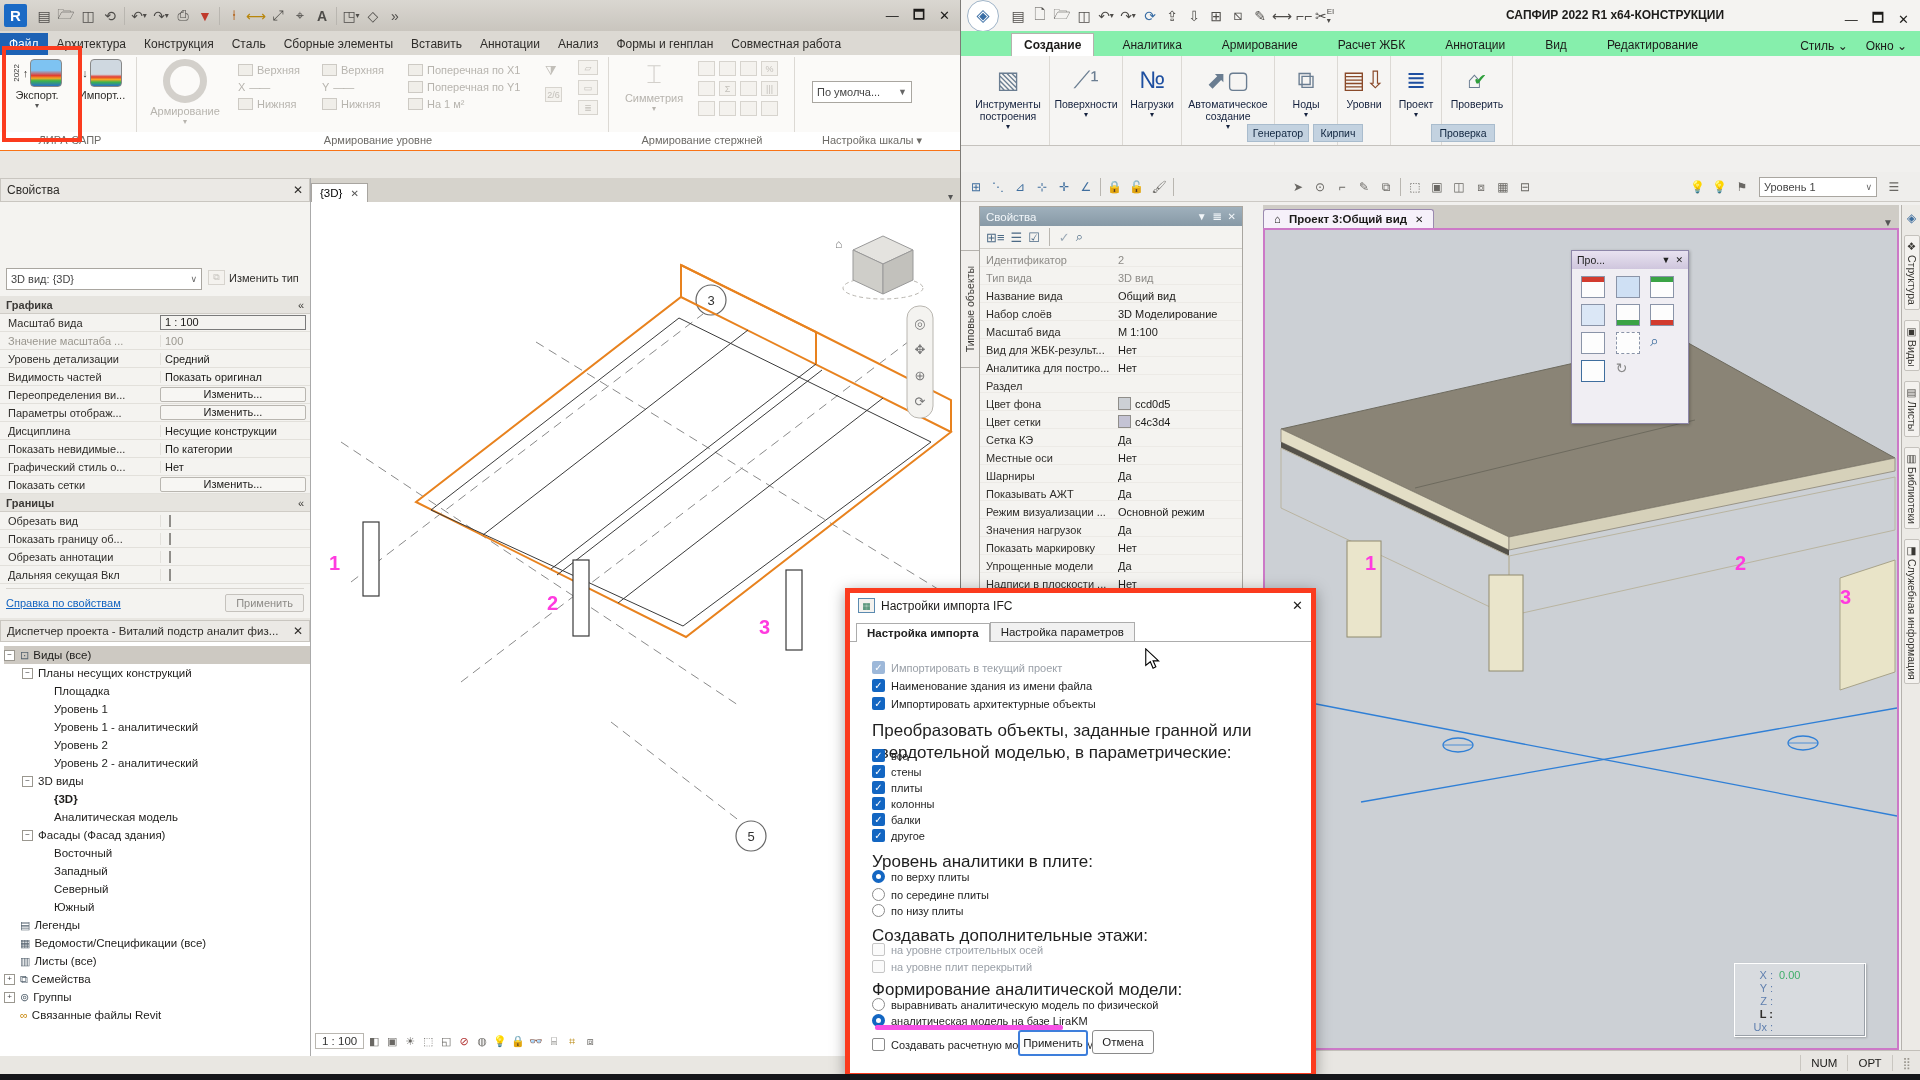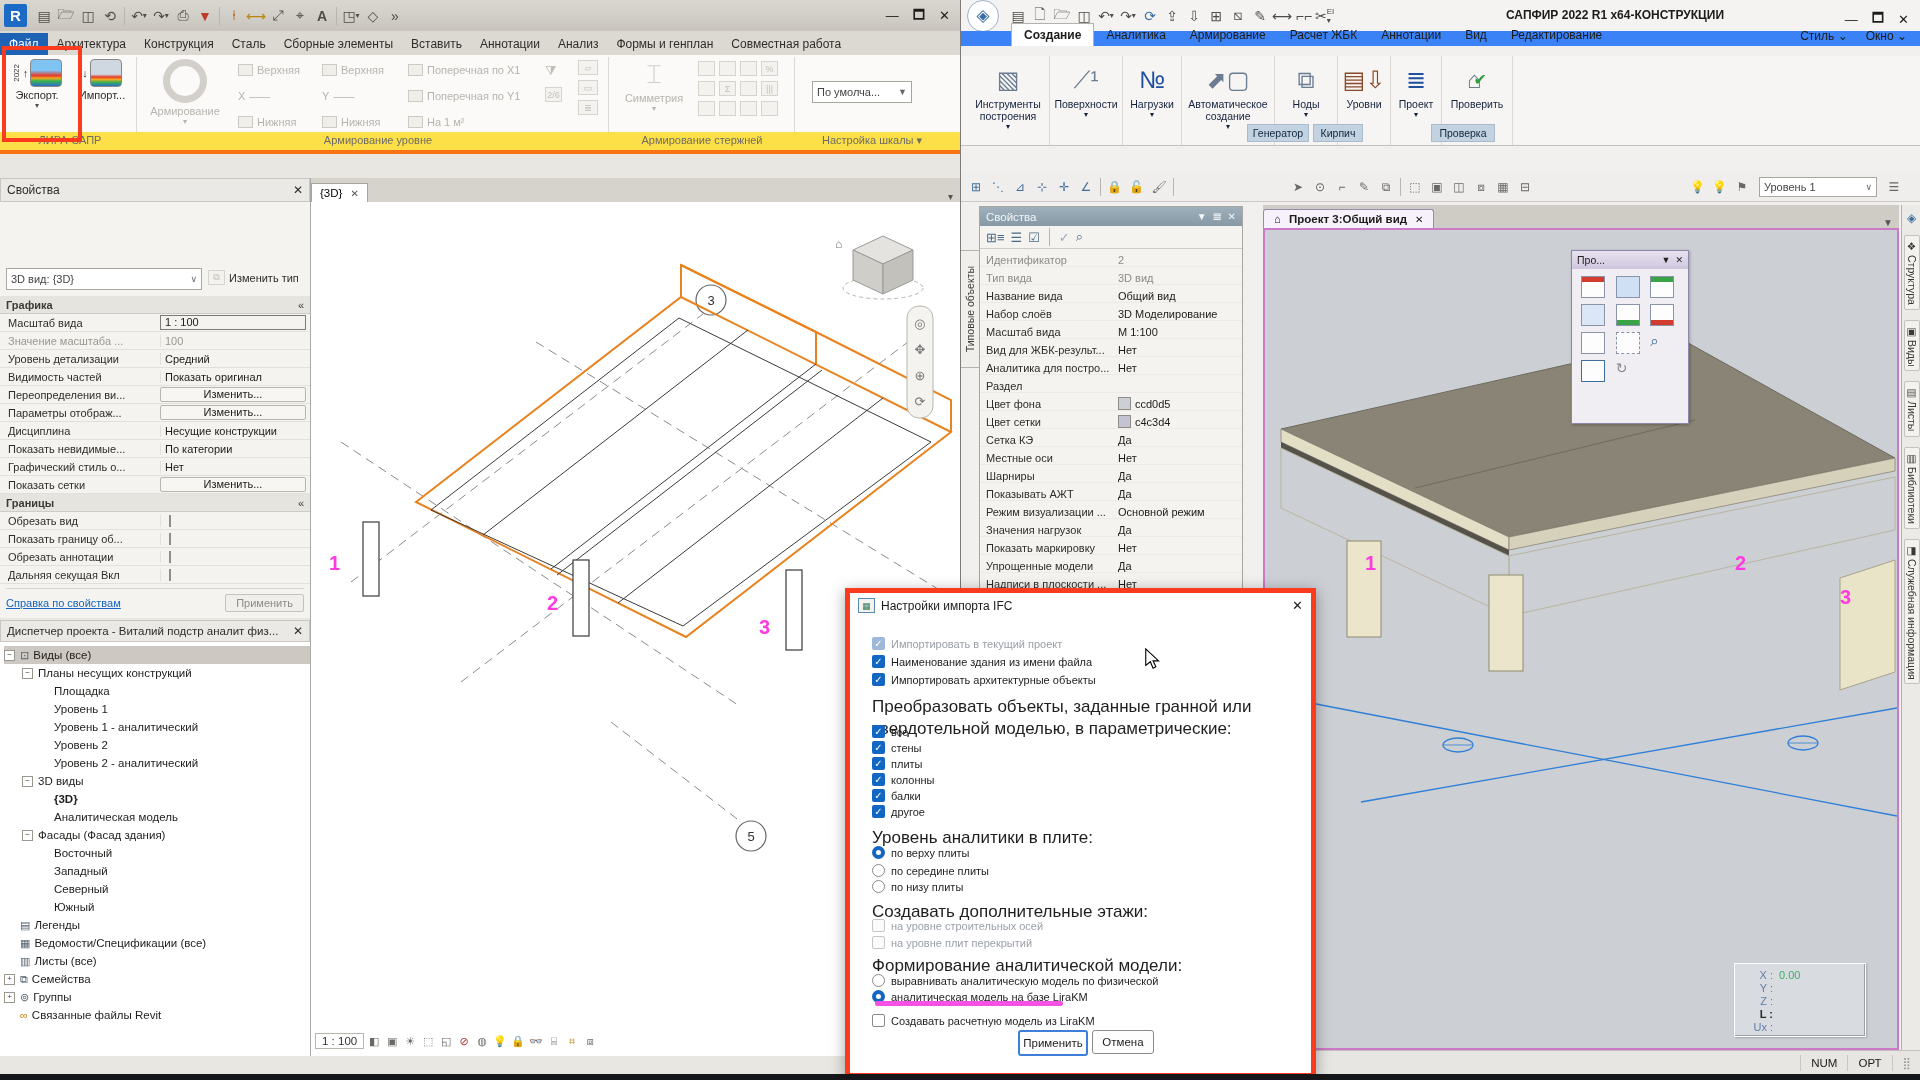--- a/index.html
+++ b/index.html
@@ -14,32 +14,32 @@
   
   #revit{left:0;top:0;width:960px;height:1074px;background:#e9e7e2;}
   #rv-qat{left:0;top:0;width:960px;height:31px;background:linear-gradient(#dad7d1,#c9c5be);
      display:flex;align-items:center;padding-left:4px;box-sizing:border-box;}
   #rv-logo{width:23px;height:23px;background:#1b6ac5;color:#fff;font-weight:bold;font-size:15px;
      display:flex;align-items:center;justify-content:center;border-radius:2px;margin-right:6px;}
   #rv-tabs{left:0;top:31px;width:960px;height:24px;background:#dcd9d3;display:flex;align-items:flex-end;}
   .rtab{font-size:12px;color:#2f2d2a;padding:4px 9px;cursor:default;}
   .rtab.active{background:#1d62b5;color:#fff;text-align:right;}
   #rv-ribbon{left:0;top:55px;width:960px;height:77px;background:#fbfaf8;border-bottom:1px solid #d4d1cb;}
-  #rv-grouplabels{left:0;top:132px;width:960px;height:18px;background:#fde047;
-     border-bottom:4px solid #f97316;font-size:11px;color:#6d6b67;}
+  #rv-grouplabels{left:0;top:132px;width:960px;height:18px;background:#ffffff;
+     border-bottom:1px solid #f97316;font-size:11px;color:#6d6b67;}
   .glabel{position:absolute;top:2px;text-align:center;}
   .vdiv{position:absolute;top:2px;width:1px;height:92px;background:#dcd9d4;}
   .bigbtn{display:flex;flex-direction:column;align-items:center;font-size:11px;color:#2f2d2a;width:56px;}
   .bigbtn .cap{margin-top:2px;}
   .lyre{width:30px;height:26px;border-radius:4px;
      background:linear-gradient(180deg,#7ec3f2 40%,#e33b2e 60%,#f5a623 70%,#3bb54a 80%,#2a6fc9 100%);
      border:1px solid #888;}
   .arrowup:before{content:"↑";font-weight:bold;}
   .disbtn{color:#b7b4ae;}
-  .pcol{display:flex;flex-direction:column;gap:14px;font-size:11px;color:#b7b4ae;}
+  .pcol{display:flex;flex-direction:column;gap:5px;font-size:11px;color:#b7b4ae;}
   .pitem{display:flex;align-items:center;gap:4px;white-space:nowrap;}
   .pcube{width:13px;height:10px;border:1px solid #cdcac4;background:#f0eee9;flex:none;}
   .mini{width:15px;height:13px;border:1px solid #d7d4ce;background:#f4f2ee;display:inline-flex;
      align-items:center;justify-content:center;font-size:9px;color:#c2bfb9;}
   .combo{background:#fff;border:1px solid #a9a6a0;font-size:11px;color:#444;display:flex;
      align-items:center;justify-content:space-between;padding:0 4px;box-sizing:border-box;}
   .combo .arr{color:#666;font-size:9px;}
   
   .panelhead{background:#ebe9e5;border:1px solid #c9c6c0;font-size:12px;color:#2f2d2a;
      display:flex;align-items:center;padding:0 6px;justify-content:space-between;box-sizing:border-box;}
@@ -67,22 +67,22 @@
   .vtab{background:#fff;border:1px solid #a8a5a0;border-bottom:none;font-size:11.5px;padding:3px 8px;
      display:flex;gap:8px;align-items:center;}
   #rv-viewbar{position:absolute;left:4px;top:852px;height:22px;display:flex;align-items:center;gap:2px;
      font-size:11.5px;color:#333;}
   
   #sapfir{left:960px;top:0;width:960px;height:1074px;background:#f1f0ee;border-left:1px solid #7d7b77;}
   #sf-title{position:absolute;left:0;top:0;width:960px;height:31px;background:#f4f3f1;
      border-bottom:1px solid #d8d5d0;display:flex;align-items:center;font-size:12px;color:#1c1b19;}
   #sf-logo{width:30px;height:30px;border-radius:50%;border:1px solid #9fb4c8;margin:0 8px 0 6px;
      display:flex;align-items:center;justify-content:center;color:#3a6ea5;font-size:17px;background:#fff;}
-  #sf-tabs{position:absolute;left:0;top:31px;width:960px;height:15px;background:#3b82f6;
-     display:flex;align-items:flex-end;padding-left:50px;box-sizing:border-box;}
+  #sf-tabs{position:absolute;left:0;top:31px;width:960px;height:25px;background:#86efac;
+     display:flex;align-items:flex-end;padding-left:50px;box-sizing:border-box;gap:16px;}
   .stab{font-size:12px;color:#1c1b19;padding:4px 12px;}
   .stab.active{background:#fff;border:1px solid #b5b2ad;border-bottom:none;font-weight:bold;}
   #sf-ribbon{position:absolute;left:0;top:56px;width:960px;height:90px;background:#f6f5f3;
      border-bottom:1px solid #c5c2bd;display:flex;padding-left:6px;box-sizing:border-box;}
   .sbtn{width:76px;border-right:1px solid #dcd9d4;display:flex;flex-direction:column;align-items:center;
      justify-content:flex-start;padding-top:6px;font-size:10.5px;color:#14213d;text-align:center;line-height:1.15;}
   .sbtn .sic{font-size:24px;color:#6a7d91;height:36px;display:flex;align-items:center;}
   .chip{position:absolute;top:68px;height:16px;background:#c3d2e0;border:1px solid #a9bccd;
      font-size:10.5px;color:#10253f;display:flex;align-items:center;justify-content:center;}
   #sf-toolbar{position:absolute;left:0;top:172px;width:960px;height:30px;background:#efeeec;
@@ -962,20 +962,24 @@
   </div>
 
   <div id="dlg" class="abs">
     <div id="dlg-title">
       <span class="row" style="gap:6px">
         <span class="mini" style="border-color:#5b8ab0;color:#2e7d5b">▦</span>
         <span>Настройки импорта IFC</span>
       </span>
       <span style="font-size:13px">✕</span>
     </div>
+    <div id="dlg-tabs">
+      <span class="dtab active">Настройка импорта</span>
+      <span class="dtab">Настройка параметров</span>
+    </div>
     <div style="position:relative;height:410px">
       <div class="ditem dis" style="top:18px">
           <span class="dchk dis">✓</span>
           <span>Импортировать в текущий проект</span>
         </div>
       <div class="ditem" style="top:36px">
           <span class="dchk">✓</span>
           <span>Наименование здания из имени файла</span>
         </div>
       <div class="ditem" style="top:54px">

